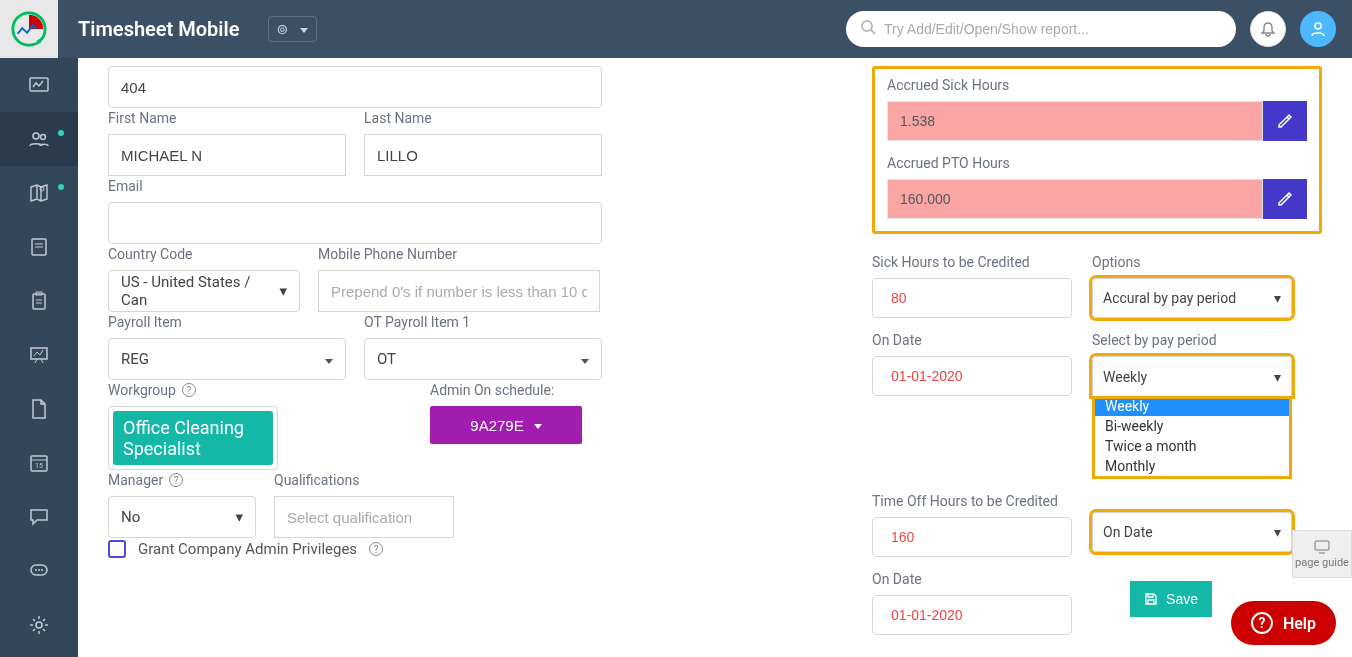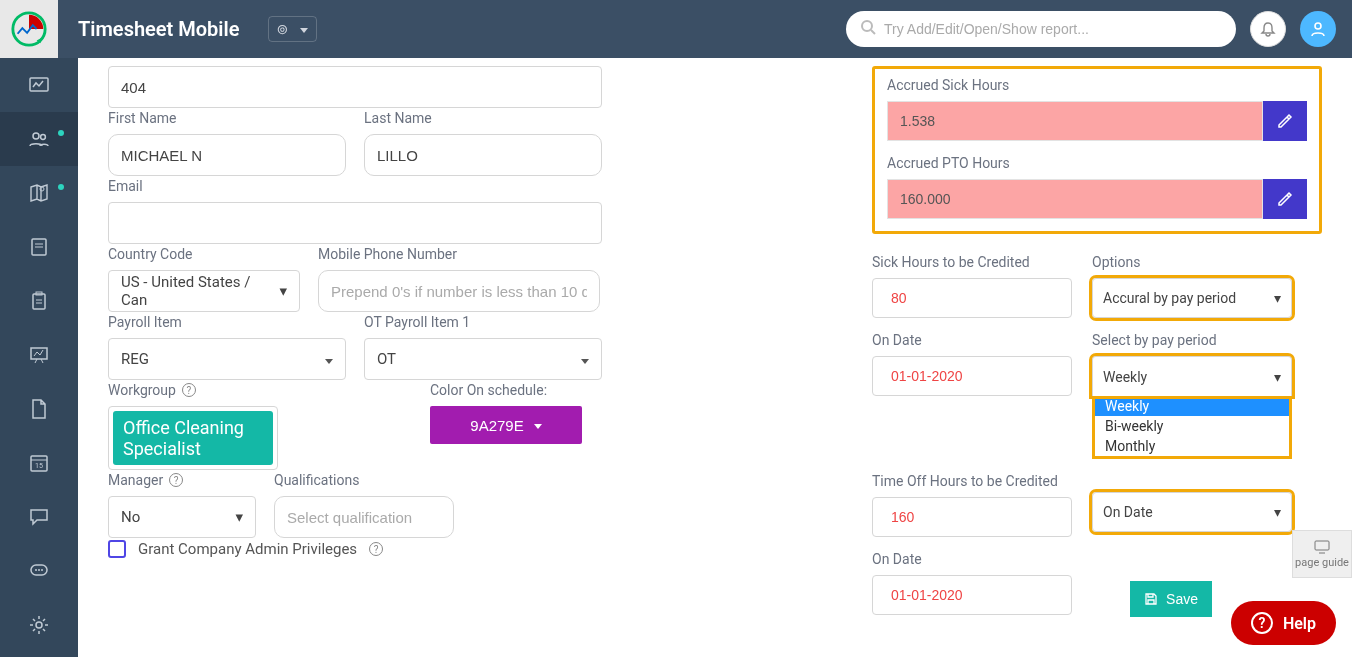--- a/index.html
+++ b/index.html
@@ -162,21 +162,21 @@
 }
 .section-gap { margin-bottom: 2px; }
 
 .row { display: flex; gap: 18px; }
 .row .fcol { flex: 1; max-width: 238px; }
 
 .input-238 {
   width: 238px;
   height: 42px;
   border: 1px solid #d6d6d6;
-  border-radius: 10px;
+  border-radius: 0;
   padding: 0 12px;
   font-size: 15px;
   color: #444;
   outline: none;
 }
 .input-238::placeholder { color: #aaa; }
 
 .select-box {
   width: 100%;
   max-width: 238px;
@@ -535,21 +535,21 @@
       <div class="fcol" style="max-width:300px;">
         <div class="form-label">
           <span>Workgroup</span>
           <span class="info-circ">?</span>
         </div>
         <div style="border:1px solid #d6d6d6; border-radius:4px; padding:4px; max-width:170px;">
           <span class="tag">Office Cleaning Specialist</span>
         </div>
       </div>
       <div class="fcol" style="margin-left:40px;">
-        <div class="form-label">Color On schedule:</div>
+        <div class="form-label">Admin On schedule:</div>
         <button class="color-btn">
           <span>9A279E</span>
           <span class="arrow-down" style="color:#fff;"></span>
         </button>
       </div>
     </div>
     <div class="row section-gap">
       <div class="fcol" style="max-width:148px;">
         <div class="form-label">
           <span>Manager</span>
@@ -613,20 +613,21 @@
       </div>
       <div style="position:relative;">
         <div class="rg-label">Select by pay period</div>
         <div class="rg-select" style="outline:3px solid #f2a908; border-bottom:none; border-radius:4px 4px 0 0;">
           <span>Weekly</span>
           <span>▾</span>
         </div>
         <div class="dropdown-pop" style="border-top:none;">
           <div class="dp-item sel">Weekly</div>
           <div class="dp-item">Bi-weekly</div>
+          <div class="dp-item">Twice a month</div>
           <div class="dp-item">Monthly</div>
         </div>
       </div>
       <div>
         <div class="rg-label">Time Off Hours to be Credited</div>
         <input class="rg-input" value="160" style="">
       </div>
       <div>
         <div>&nbsp;</div>
         <div class="rg-select highlight-orange">

